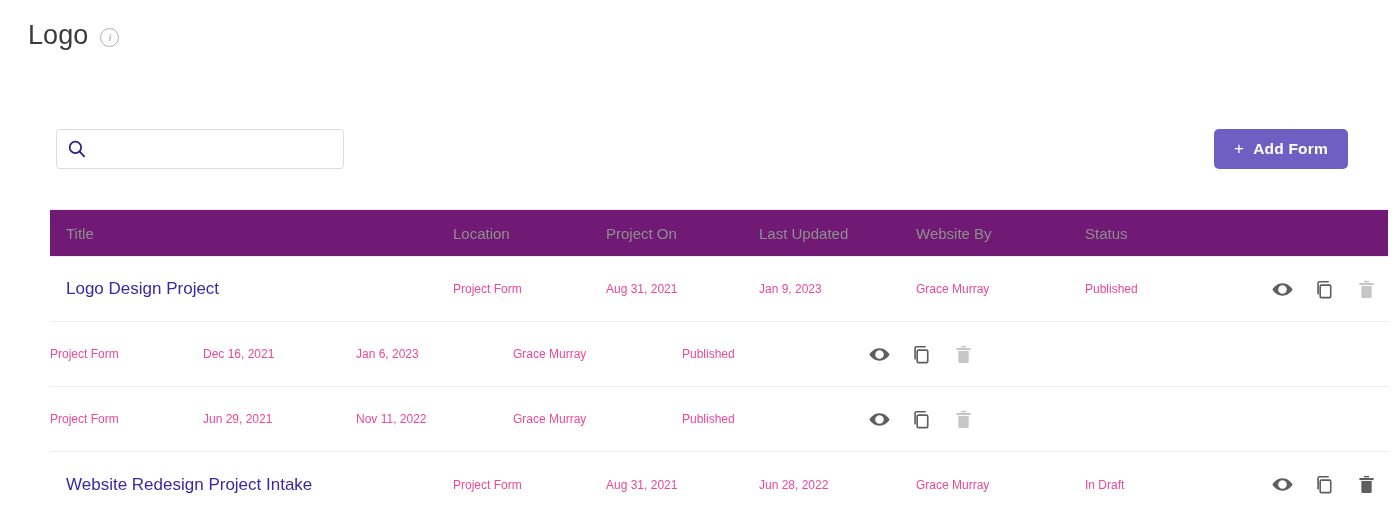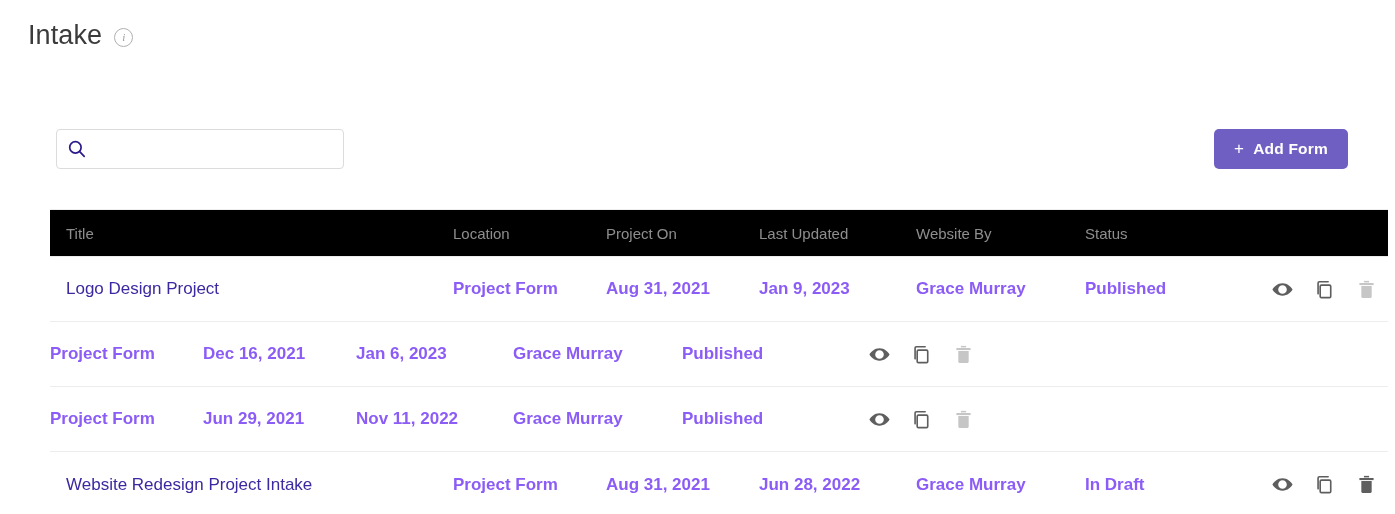--- a/index.html
+++ b/index.html
@@ -119,21 +119,21 @@
   }
 
   
   .table {
     position: absolute;
     left: 50px;
     top: 209px;
     width: 1338px;
   }
   .thead {
-    background: #000000;
+    background: #701a75;
     border-top: 1px solid #ededed;
     border-bottom: 1px solid #ececec;
     height: 46px;
   }
   .row {
     display: flex;
     align-items: center;
     box-sizing: border-box;
   }
   .tbody .row {
@@ -151,23 +151,23 @@
   .c-actions  { flex: 1 1 auto; display: flex; align-items: center; justify-content: flex-start; gap: 18px; padding-left: 7px; }
 
   .thead .row { height: 46px; }
   .th {
     font-size: 15px;
     color: #8e8e8e;
     font-weight: 400;
   }
 
   .cell {
-    font-size: 17px;
-    color: #8b5cf6;
-    font-weight: 700;
+    font-size: 12px;
+    color: #ec4899;
+    font-weight: 400;
   }
   .form-link {
     font-size: 17px;
     color: #3c28a0;
     text-decoration: none;
     cursor: pointer;
   }
 
   .icon-btn {
     width: 24px;
@@ -183,21 +183,21 @@
   .icon-btn svg { display: block; }
   .ico-enabled  { fill: #5e5e5e; }
   .ico-disabled { fill: #c6c6c6; cursor: default; }
 </style>
 </head>
 <body>
 
 <div class="page">
 
   <div class="page-header">
-    <div class="page-title">Intake</div>
+    <div class="page-title">Logo</div>
     <div class="info-icon">i</div>
   </div>
 
   <div class="toolbar">
 
     <div class="search-box">
       <span class="search-icon">
         <svg viewBox="0 0 20 20" width="20" height="20">
           <circle cx="8.4" cy="8.4" r="5.7" fill="none" stroke="#2c1a8a" stroke-width="1.7"></circle>
           <line x1="12.7" y1="12.7" x2="17.2" y2="17.4" stroke="#2c1a8a" stroke-width="1.7" stroke-linecap="round"></line>

